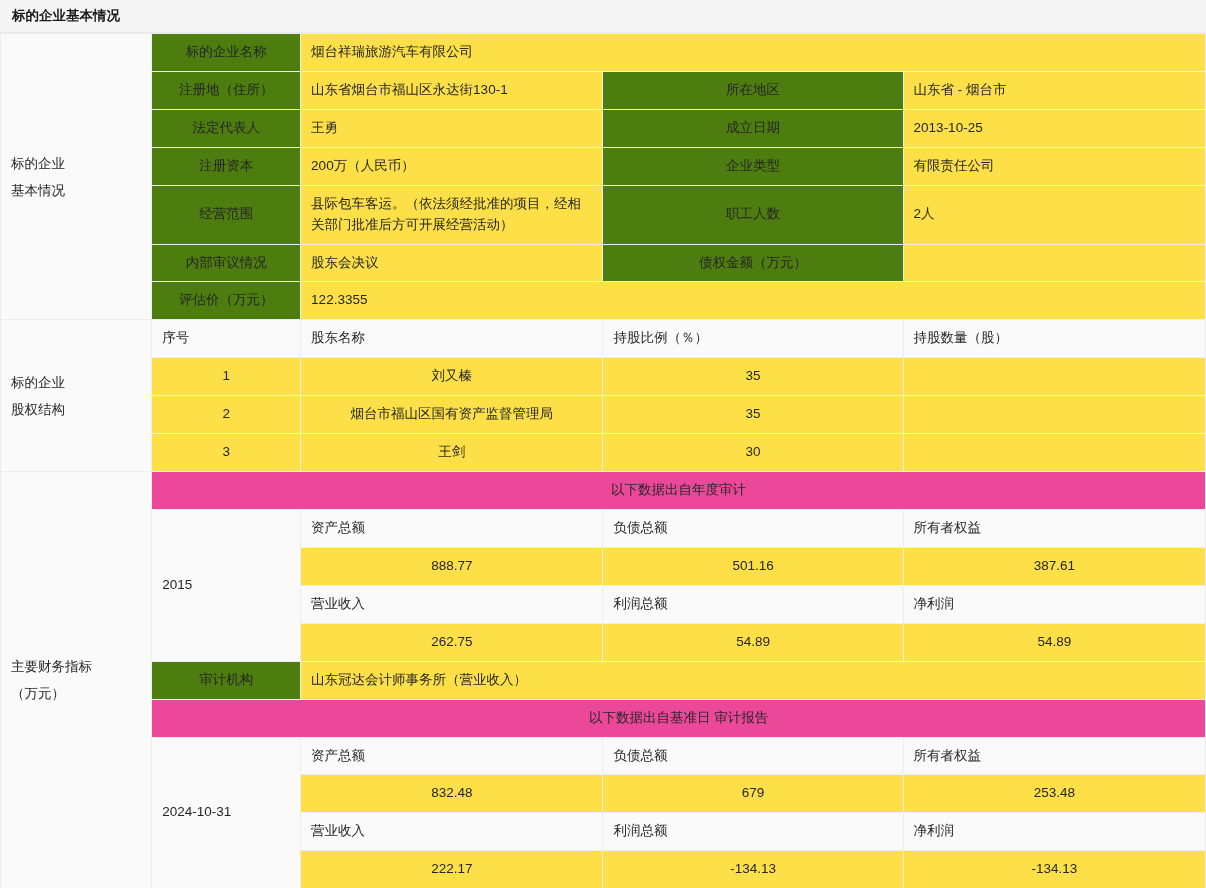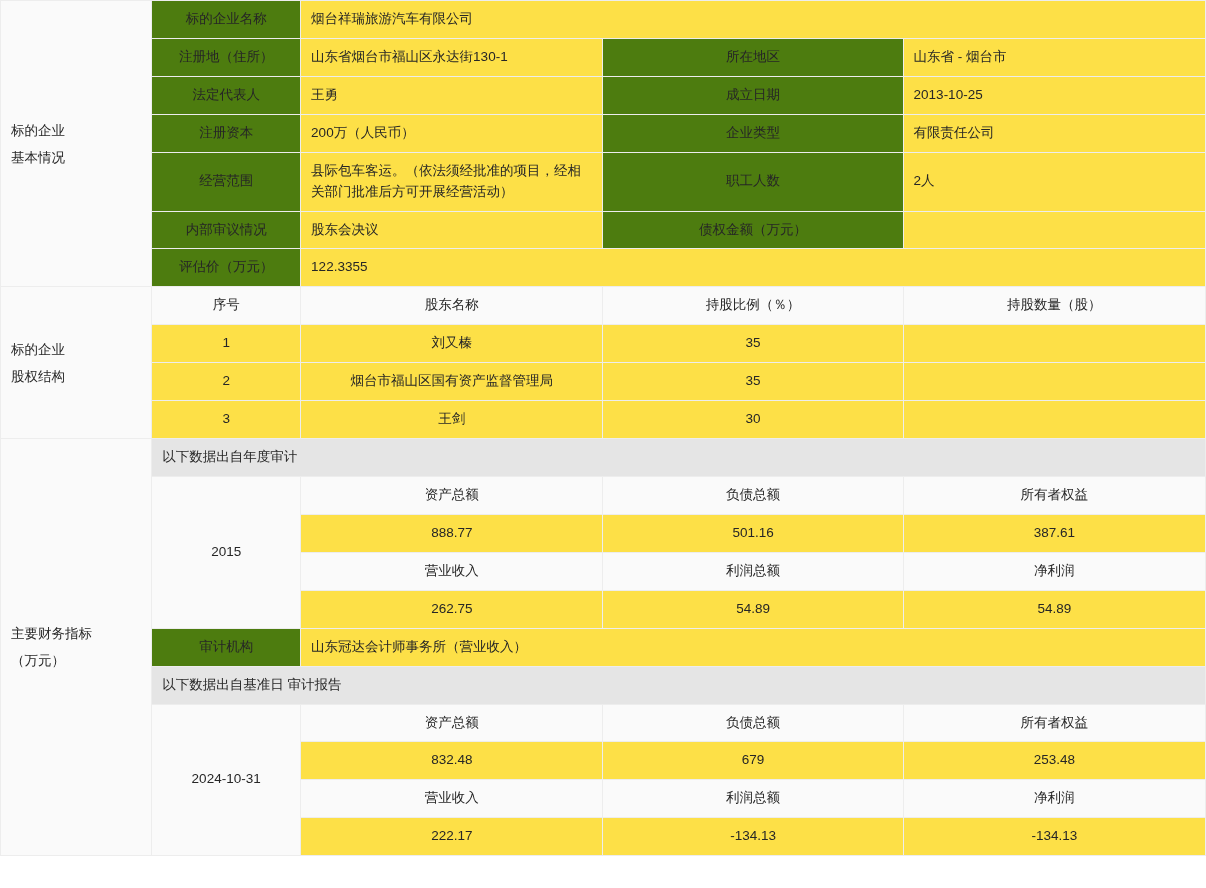--- a/index.html
+++ b/index.html
@@ -61,37 +61,38 @@
   }
   td.val {
     background: #fde047;
     text-align: left;
   }
   td.ctr {
     text-align: center;
   }
   td.hdr {
     background: #fafafa;
+    text-align: left;
+  }
+  td.banner {
+    background: #ec4899;
     text-align: center;
-  }
-  td.banner {
-    background: #e5e5e5;
-    text-align: left;
   }
   .colw-a { width: 134px; }
   .colw-b { width: 132px; }
   .colw-c { width: 268px; }
   .colw-d { width: 266px; }
   .colw-e { width: 268px; }
 </style>
 </head>
 <body>
 
 <div class="page">
 
+  <div class="section-title">标的企业基本情况</div>
 
   <table class="main">
     <colgroup>
       <col class="colw-a">
       <col class="colw-b">
       <col class="colw-c">
       <col class="colw-d">
       <col class="colw-e">
     </colgroup>
     <tbody>

